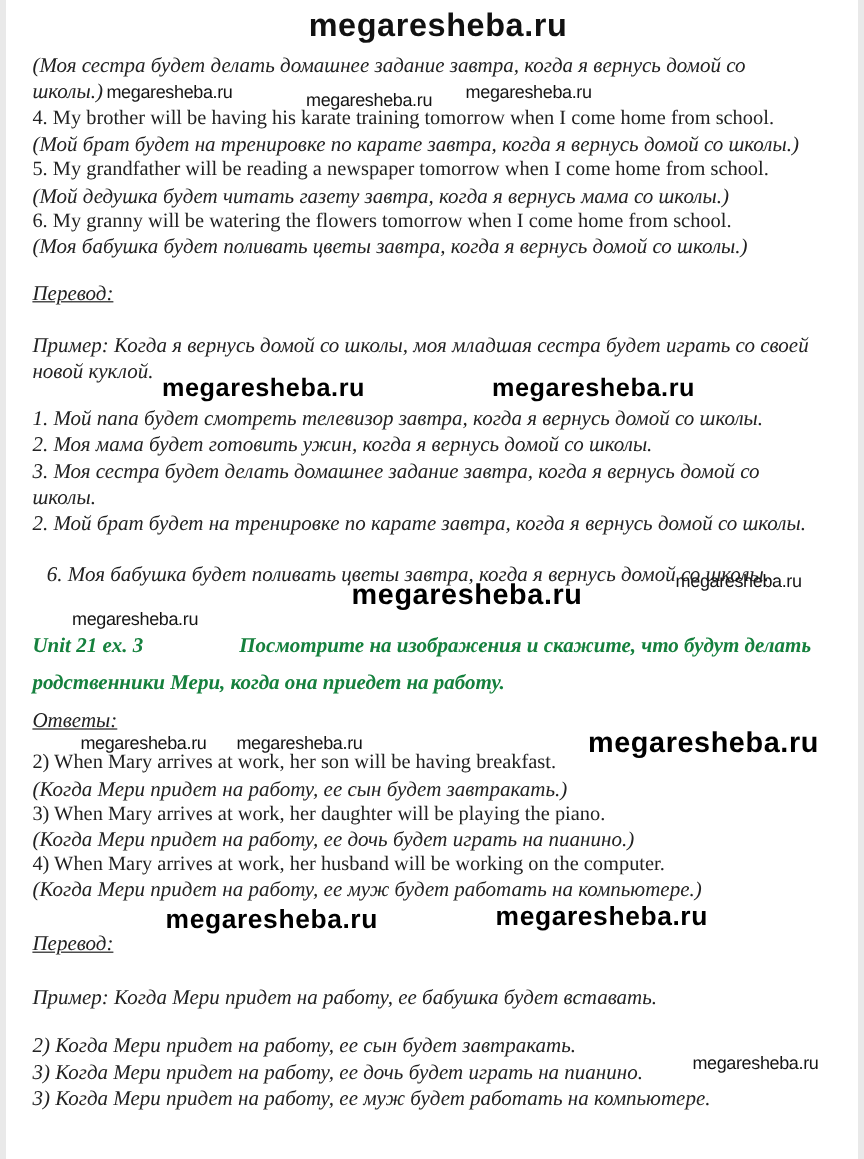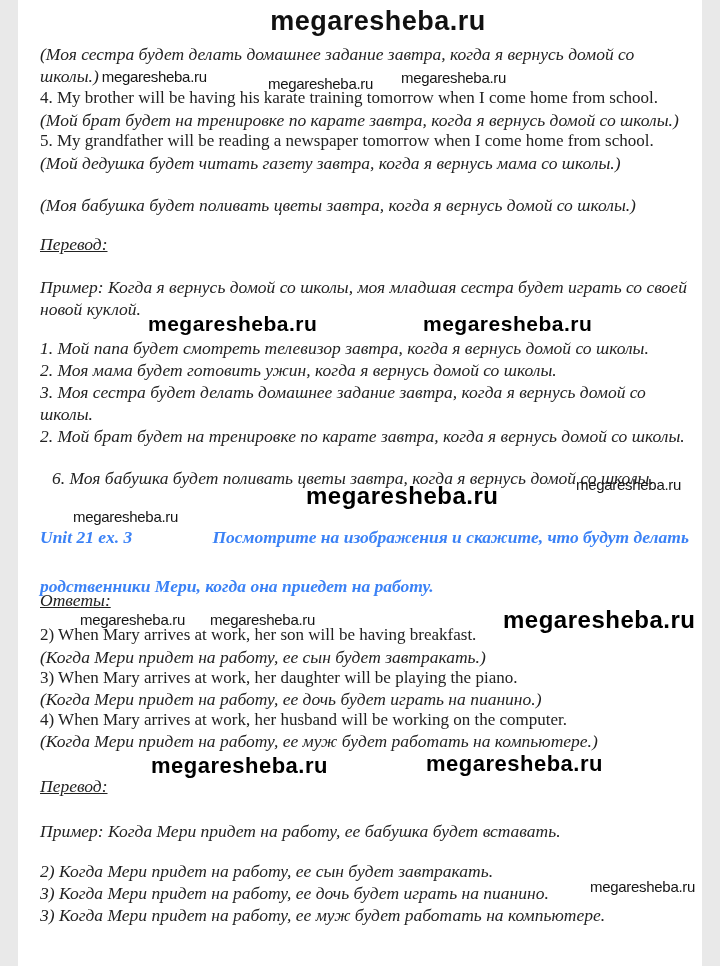--- a/index.html
+++ b/index.html
@@ -5,41 +5,42 @@
   html, body { margin: 0; padding: 0; background: #e9e9e9; }
   .page {
     position: relative;
     width: 684px;
     height: 966px;
     margin: 0 auto;
     background: #ffffff;
     overflow: hidden;
     font-family: "Liberation Serif", serif;
     color: #1e1e1e;
+    padding-left: 26px;
   }
   .abs { position: absolute; white-space: nowrap; }
   .center { left: 0; width: 720px; text-align: center; }
 
   .site-title {
     font-family: "Liberation Sans", sans-serif;
     font-weight: bold;
     font-size: 27px;
     color: #111;
     letter-spacing: 0.5px;
   }
   .footer-title {
     font-family: "Liberation Sans", sans-serif;
     font-weight: bold;
     font-size: 28px;
     color: #111;
   }
   .en  { font-size: 17px; color: #222; }
   .ru  { font-size: 17.5px; font-style: italic; color: #222; }
   .hdg { font-size: 17.5px; font-style: italic; text-decoration: underline; color: #222; }
-  .unit { font-size: 17.5px; font-style: italic; font-weight: bold; color: #3b82f6; }
+  .unit { font-size: 17.5px; font-style: italic; font-weight: bold; color: #15803d; }
   .unit-gap { display: inline-block; width: 80px; }
 
   .wm-sm {
     font-family: "Liberation Sans", sans-serif;
     font-size: 15px;
     color: #141414;
     letter-spacing: -0.3px;
   }
   .wm-inline { margin-left: 3px; font-style: normal; }
   .wm-bold {
@@ -68,20 +69,21 @@
     <span class="ru">школы.)</span><span class="wm-sm wm-inline">megaresheba.ru</span>
   </div>
   <div class="abs ru" style="left:22px; top:44px">(Моя сестра будет делать домашнее задание завтра, когда я вернусь домой со</div>
   <div class="abs wm-sm" style="left:250px; top:75px">megaresheba.ru</div>
   <div class="abs wm-sm" style="left:383px; top:69px">megaresheba.ru</div>
 
   <div class="abs en" style="left:22px; top:88px">4. My brother will be having his karate training tomorrow when I come home from school.</div>
   <div class="abs ru" style="left:22px; top:110px">(Мой брат будет на тренировке по карате завтра, когда я вернусь домой со школы.)</div>
   <div class="abs en" style="left:22px; top:131px">5. My grandfather will be reading a newspaper tomorrow when I come home from school.</div>
   <div class="abs ru" style="left:22px; top:153px">(Мой дедушка будет читать газету завтра, когда я вернусь мама со школы.)</div>
+  <div class="abs en" style="left:22px; top:174px">6. My granny will be watering the flowers tomorrow when I come home from school.</div>
   <div class="abs ru" style="left:22px; top:195px">(Моя бабушка будет поливать цветы завтра, когда я вернусь домой со школы.)</div>
 
   <div class="abs hdg" style="left:22px; top:234px">Перевод:</div>
 
   <div class="abs ru" style="left:22px; top:277px">Пример: Когда я вернусь домой со школы, моя младшая сестра будет играть со своей</div>
   <div class="abs ru" style="left:22px; top:299px">новой куклой.</div>
 
   <div class="abs wm-bold" style="left:130px; top:312px">megaresheba.ru</div>
   <div class="abs wm-bold" style="left:405px; top:312px">megaresheba.ru</div>
 
@@ -92,21 +94,21 @@
   <div class="abs ru" style="left:22px; top:426px">2. Мой брат будет на тренировке по карате завтра, когда я вернусь домой со школы.</div>
   <div class="abs ru" style="left:34px; top:468px">6. Моя бабушка будет поливать цветы завтра, когда я вернусь домой со школы.</div>
 
   <div class="abs wm-sm" style="left:558px; top:476px">megaresheba.ru</div>
   <div class="abs wm-big" style="left:288px; top:482px">megaresheba.ru</div>
   <div class="abs wm-sm" style="left:55px; top:508px">megaresheba.ru</div>
 
   <div class="abs" style="left:22px; top:527px">
     <span class="unit">Unit 21 ex. 3</span><span class="unit-gap"></span><span class="unit">Посмотрите на изображения и скажите, что будут делать</span>
   </div>
-  <div class="abs unit" style="left:22px; top:576px">родственники Мери, когда она приедет на работу.</div>
+  <div class="abs unit" style="left:22px; top:558px">родственники Мери, когда она приедет на работу.</div>
 
   <div class="abs hdg" style="left:22px; top:590px">Ответы:</div>
 
   <div class="abs wm-sm" style="left:62px; top:611px">megaresheba.ru</div>
   <div class="abs wm-sm" style="left:192px; top:611px">megaresheba.ru</div>
   <div class="abs wm-big" style="left:485px; top:606px">megaresheba.ru</div>
 
   <div class="abs en" style="left:22px; top:625px">2) When Mary arrives at work, her son will be having breakfast.</div>
   <div class="abs ru" style="left:22px; top:647px">(Когда Мери придет на работу, ее сын будет завтракать.)</div>
   <div class="abs en" style="left:22px; top:668px">3) When Mary arrives at work, her daughter will be playing the piano.</div>

